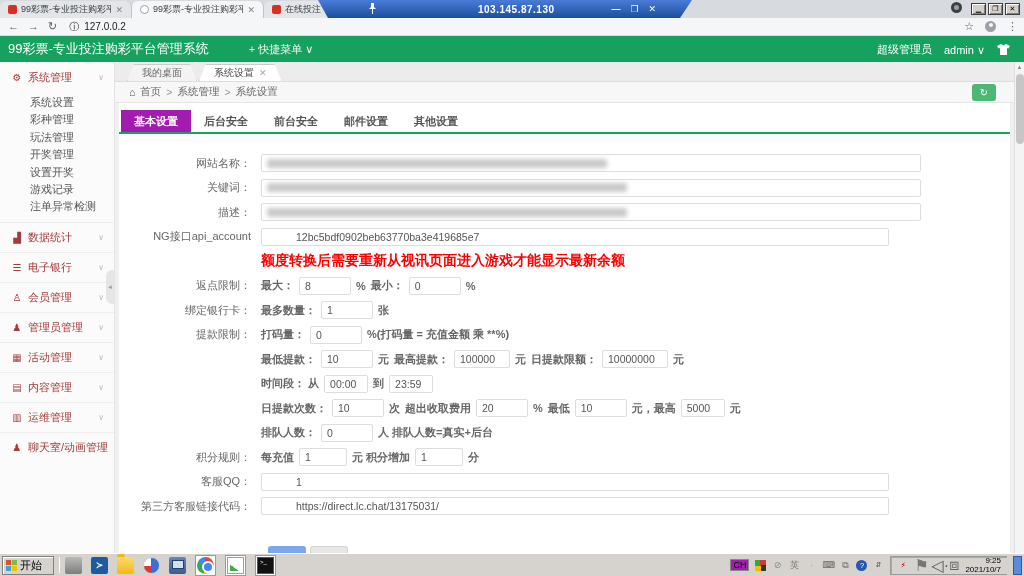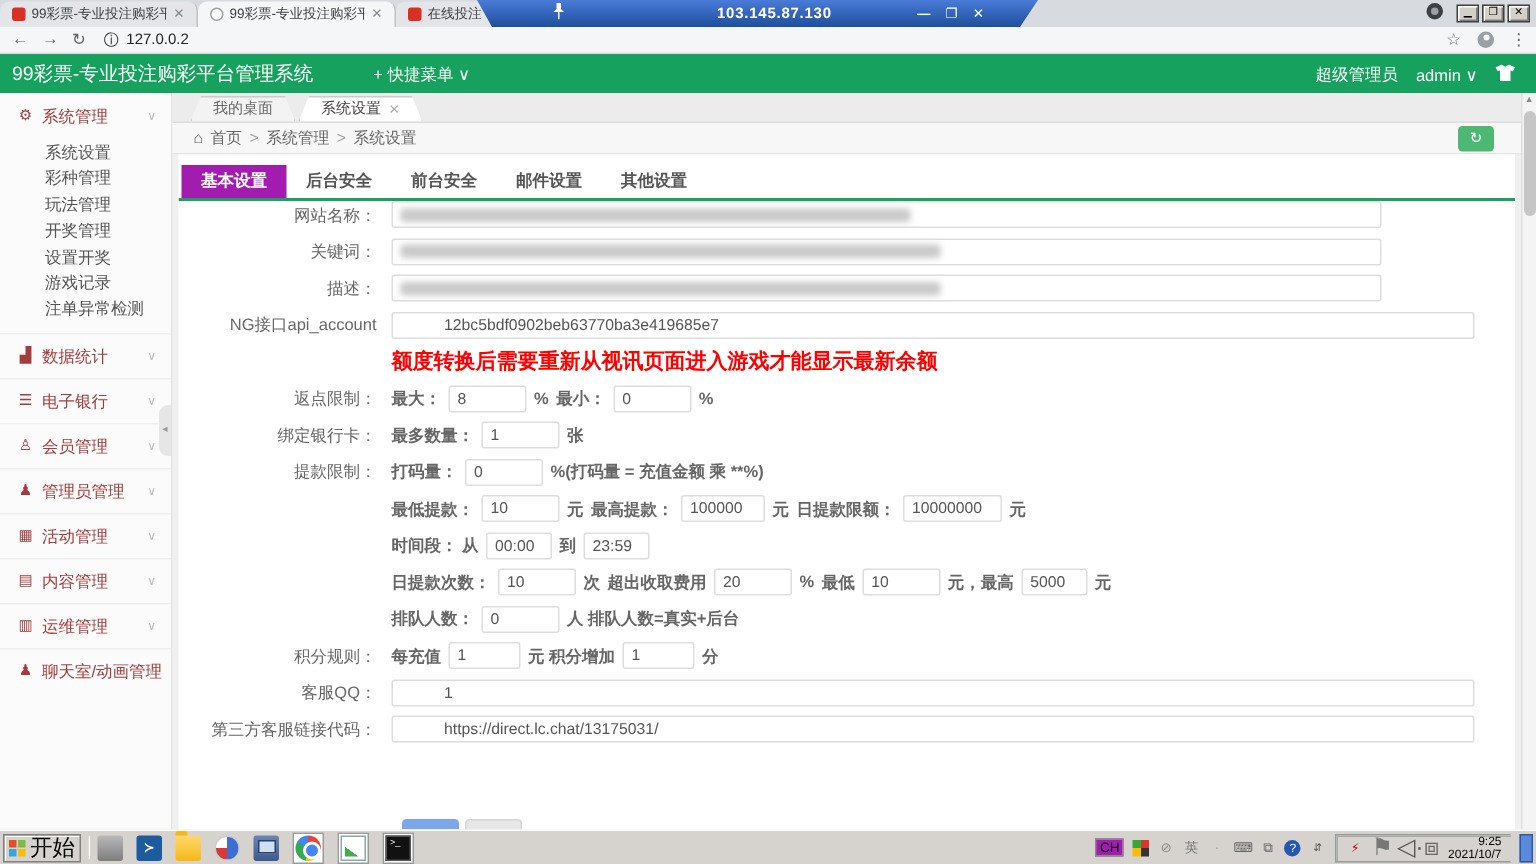--- a/index.html
+++ b/index.html
@@ -71,44 +71,44 @@
 
   #crumbbar { height:21px; background:#f7f7f7; border-bottom:1px solid #e5e5e5; display:flex; align-items:center; padding-left:14px; font-size:10.5px; color:#666; position:relative; }
   #crumbbar .sep { margin:0 5px; color:#999; }
   #refreshbtn { position:absolute; right:28px; top:2px; width:24px; height:17px; background:#4db873; border-radius:3px; color:#fff; font-size:10px; text-align:center; line-height:17px; }
 
   #card { position:absolute; left:4px; right:14px; top:41px; bottom:0; background:#fff; overflow:hidden; }
   #ctabs { display:flex; margin-top:7px; border-bottom:2px solid #18a45e; padding-left:2px; }
   .ctab { height:22px; line-height:22px; padding:0 13px; font-size:11px; font-weight:bold; color:#555; }
   .ctab.active { background:#a21caf; color:#fff; }
 
-  #form { margin-top:0; }
+  #form { margin-top:20px; }
   .frow { display:flex; align-items:center; margin-bottom:6.5px; min-height:18px; }
   .flabel { width:142px; text-align:right; padding-right:10px; font-size:11px; color:#666; flex:0 0 142px; }
   .fparts { display:flex; align-items:center; gap:5px; font-size:11px; color:#666; }
   .finput { height:18px; border:1px solid #ddd; border-radius:2px; font-size:10.5px; color:#555; padding:0 5px;
     font-family:"Liberation Sans","DejaVu Sans",sans-serif; background:#fff; }
-  .winput { width:722px;padding-left:34px; }
+  .winput { width:628px;padding-left:34px; }
   .blurbox { width:660px; height:18px; border:1px solid #ddd; border-radius:2px; display:flex; align-items:center; padding:0 5px; }
   .blurbar { height:9px; background:#c9c9c9; border-radius:2px; filter:blur(2px); }
   .warnrow { color:#ff0000; font-weight:bold; font-size:14px; }
   #btn-partial { position:absolute; left:149px; bottom:0; display:flex; gap:4px; }
   #btn-partial .bsub { width:38px; height:7px; background:#7da7ec; border-radius:3px 3px 0 0; }
   #btn-partial .brst { width:38px; height:7px; background:#e7e7e7; border:1px solid #d5d5d5; border-bottom:none; border-radius:3px 3px 0 0; }
 
   
   #vscroll { position:absolute; right:0; top:62px; width:10px; height:491px; background:#f4f4f4; border-left:1px solid #e0e0e0; }
   #vscroll .arr { height:10px; font-size:6px; color:#888; text-align:center; line-height:10px; }
   #vscroll .thumb { position:absolute; left:1px; top:12px; width:8px; height:70px; background:#c6c6c6; border-radius:4px; }
 
   
   #taskbar { position:absolute; left:0; top:553px; width:1024px; height:23px; background:#d6d3ce;
     border-top:1px solid #fff; display:flex; align-items:center; }
   #startbtn { margin-left:2px; width:52px; height:19px; background:#d6d3ce; border:1px solid #808080;
-    box-shadow:inset 1px 1px 0 #fff; display:flex; align-items:center; gap:3px; padding-left:3px; font-size:15px; color:#000; }
+    box-shadow:inset 1px 1px 0 #fff; display:flex; align-items:center; gap:3px; padding-left:3px; font-size:11px; color:#000; }
   .winflag { width:11px; height:11px; display:grid; grid-template-columns:5px 5px; grid-template-rows:5px 5px; gap:1px; }
   .winflag i { display:block; }
   .winflag i:nth-child(1){background:#e44d26;} .winflag i:nth-child(2){background:#7fbb42;}
   .winflag i:nth-child(3){background:#31a8e0;} .winflag i:nth-child(4){background:#fbbc05;}
   .tbsep { width:1px; height:16px; background:#9a9a9a; border-right:1px solid #fff; margin:0 5px; }
   #quicklaunch { display:flex; align-items:center; gap:9px; }
   .qicon { width:17px; height:17px; position:relative; }
   .qframe { background:#fff; border:1px solid #9a9a9a; padding:1px; width:21px; height:21px; display:flex; align-items:center; justify-content:center; }
   .qicon-devices { background:linear-gradient(#b9b9b9,#7d7d7d); border-radius:2px; }
   .qicon-powershell { background:#1e5b9e; border-radius:2px; color:#fff; font-size:9px; font-weight:bold; text-align:center; line-height:16px; }

